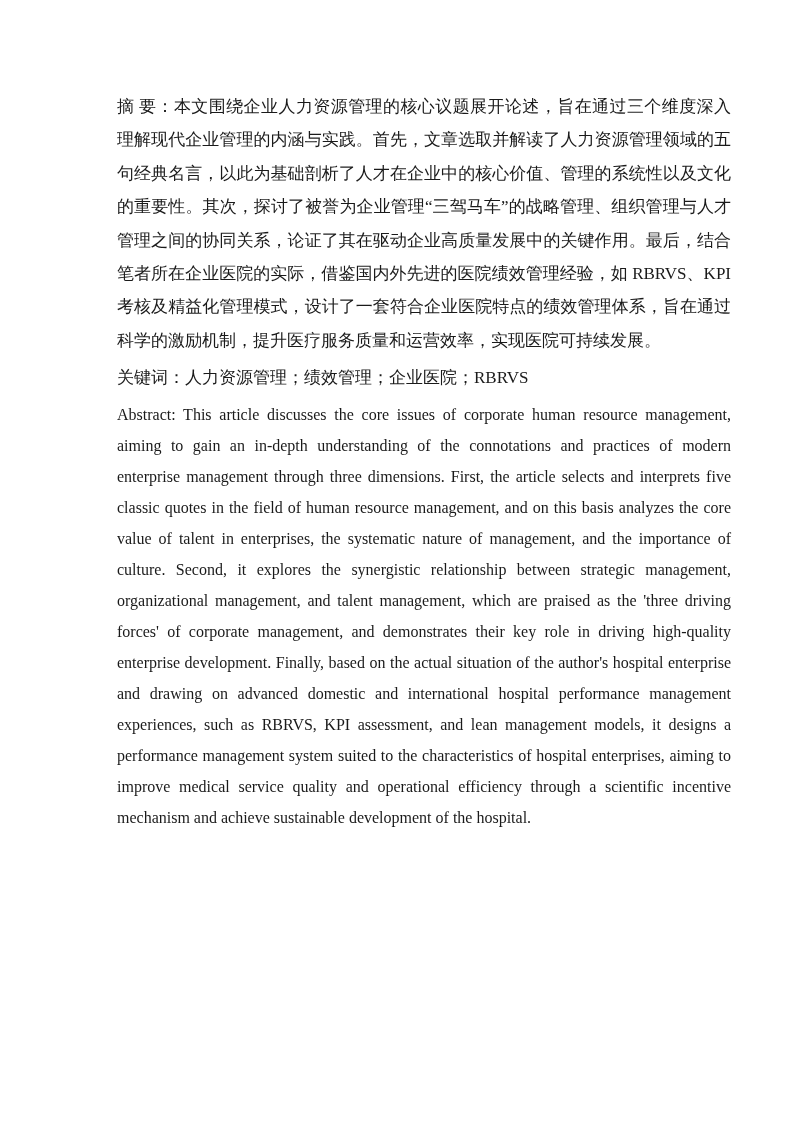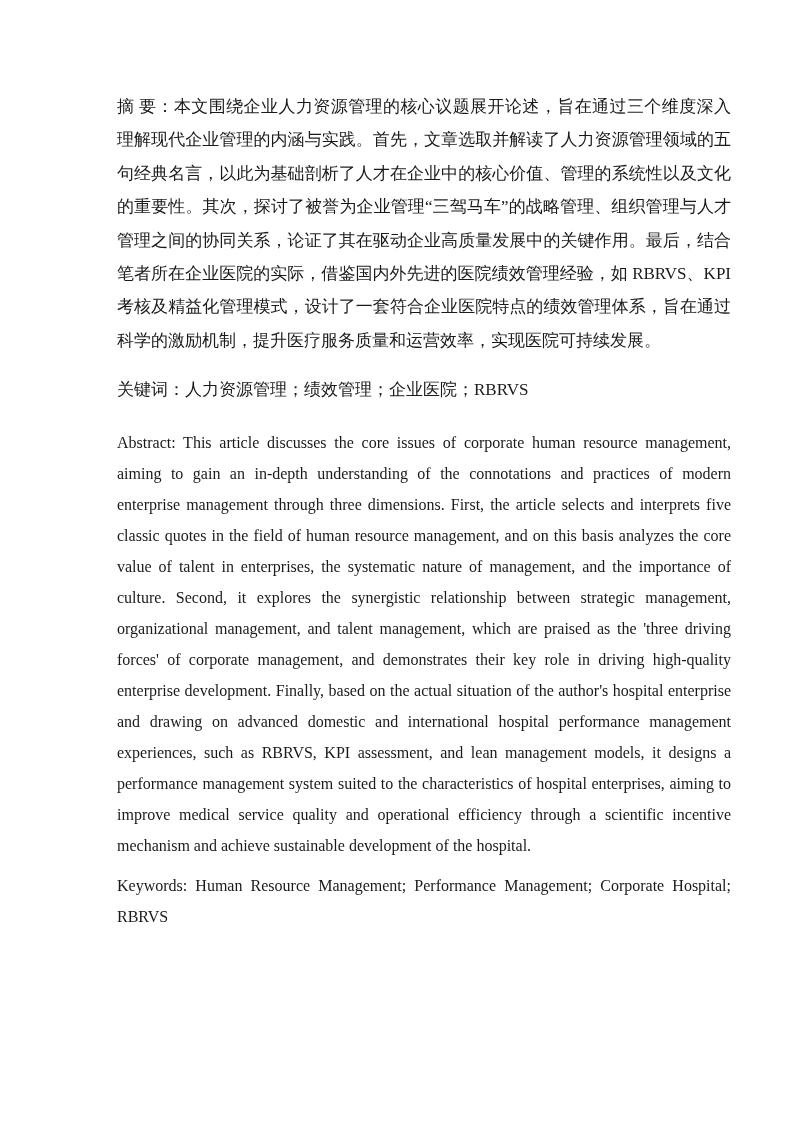--- a/index.html
+++ b/index.html
@@ -32,35 +32,34 @@
   }
   
   .en {
     font-size: 16px;
     line-height: 31px;
   }
   .b {
     font-weight: normal;
   }
   .kw-zh {
-    margin-top: 16px;
+    margin-top: 4px;
   }
   .para-en {
-    margin-top: 20px;
+    margin-top: 4px;
   }
   .kw-en {
     margin-top: 9px;
   }
 </style>
 </head>
 <body>
 
 <div class="page">
 
   <p class="para zh"><span class="b">摘 要：</span><span>本文围绕企业人力资源管理的核心议题展开论述，旨在通过三个维度深入理解现代企业管理的内涵与实践。首先，文章选取并解读了人力资源管理领域的五句经典名言，以此为基础剖析了人才在企业中的核心价值、管理的系统性以及文化的重要性。其次，探讨了被誉为企业管理“三驾马车”的战略管理、组织管理与人才管理之间的协同关系，论证了其在驱动企业高质量发展中的关键作用。最后，结合笔者所在企业医院的实际，借鉴国内外先进的医院绩效管理经验，如 RBRVS、KPI 考核及精益化管理模式，设计了一套符合企业医院特点的绩效管理体系，旨在通过科学的激励机制，提升医疗服务质量和运营效率，实现医院可持续发展。</span></p>
 
   <p class="para zh kw-zh"><span class="b">关键词：</span><span>人力资源管理；绩效管理；企业医院；</span><span class="b">RBRVS</span></p>
 
   <p class="para en para-en"><span class="b">Abstract</span><span>: </span><span>This article discusses the core issues of corporate human resource management, aiming to gain an in-depth understanding of the connotations and practices of modern enterprise management through three dimensions. First, the article selects and interprets five classic quotes in the field of human resource management, and on this basis analyzes the core value of talent in enterprises, the systematic nature of management, and the importance of culture. Second, it explores the synergistic relationship between strategic management, organizational management, and talent management, which are praised as the 'three driving forces' of corporate management, and demonstrates their key role in driving high-quality enterprise development. Finally, based on the actual situation of the author's hospital enterprise and drawing on advanced domestic and international hospital performance management experiences, such as RBRVS, KPI assessment, and lean management models, it designs a performance management system suited to the characteristics of hospital enterprises, aiming to improve medical service quality and operational efficiency through a scientific incentive mechanism and achieve sustainable development of the hospital.</span></p>
 
-  <p class="para en kw-en"><span class="b">Keywords</span><span>: </span><span>Human Resource Management; Performance Management; Corporate Hospital; RBRVS</span></p>
 
 </div>
 
 </body></html>

